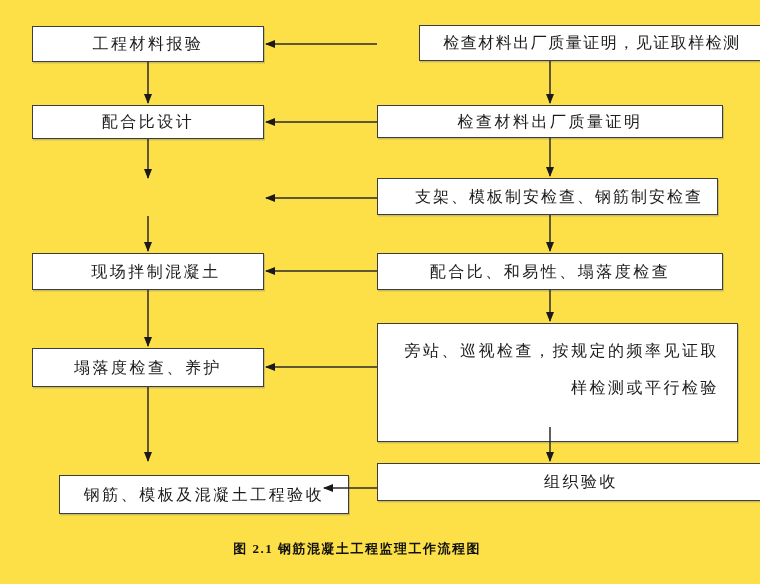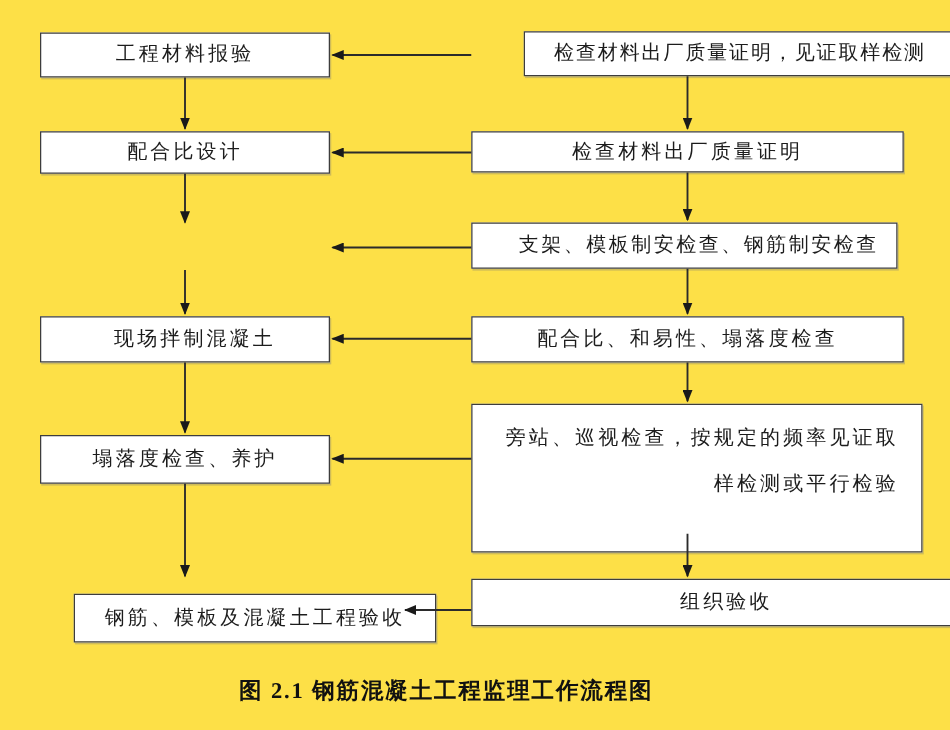--- a/index.html
+++ b/index.html
@@ -48,21 +48,21 @@
   #arrows{
     position:absolute;left:0;top:0;width:760px;height:584px;
     pointer-events:none;
   }
   #arrows line{stroke:#2b2b2b;stroke-width:1.5;}
   .caption{
     position:absolute;
     left:0;top:540px;width:714px;
     text-align:center;
     font-weight:bold;
-    font-size:18px;
+    font-size:13px;
     letter-spacing:1.5px;
     color:#111111;
   }
 </style>
 </head>
 <body>
 
 <div id="stage">
 
   <div class="box b-l1">工程材料报验</div>

